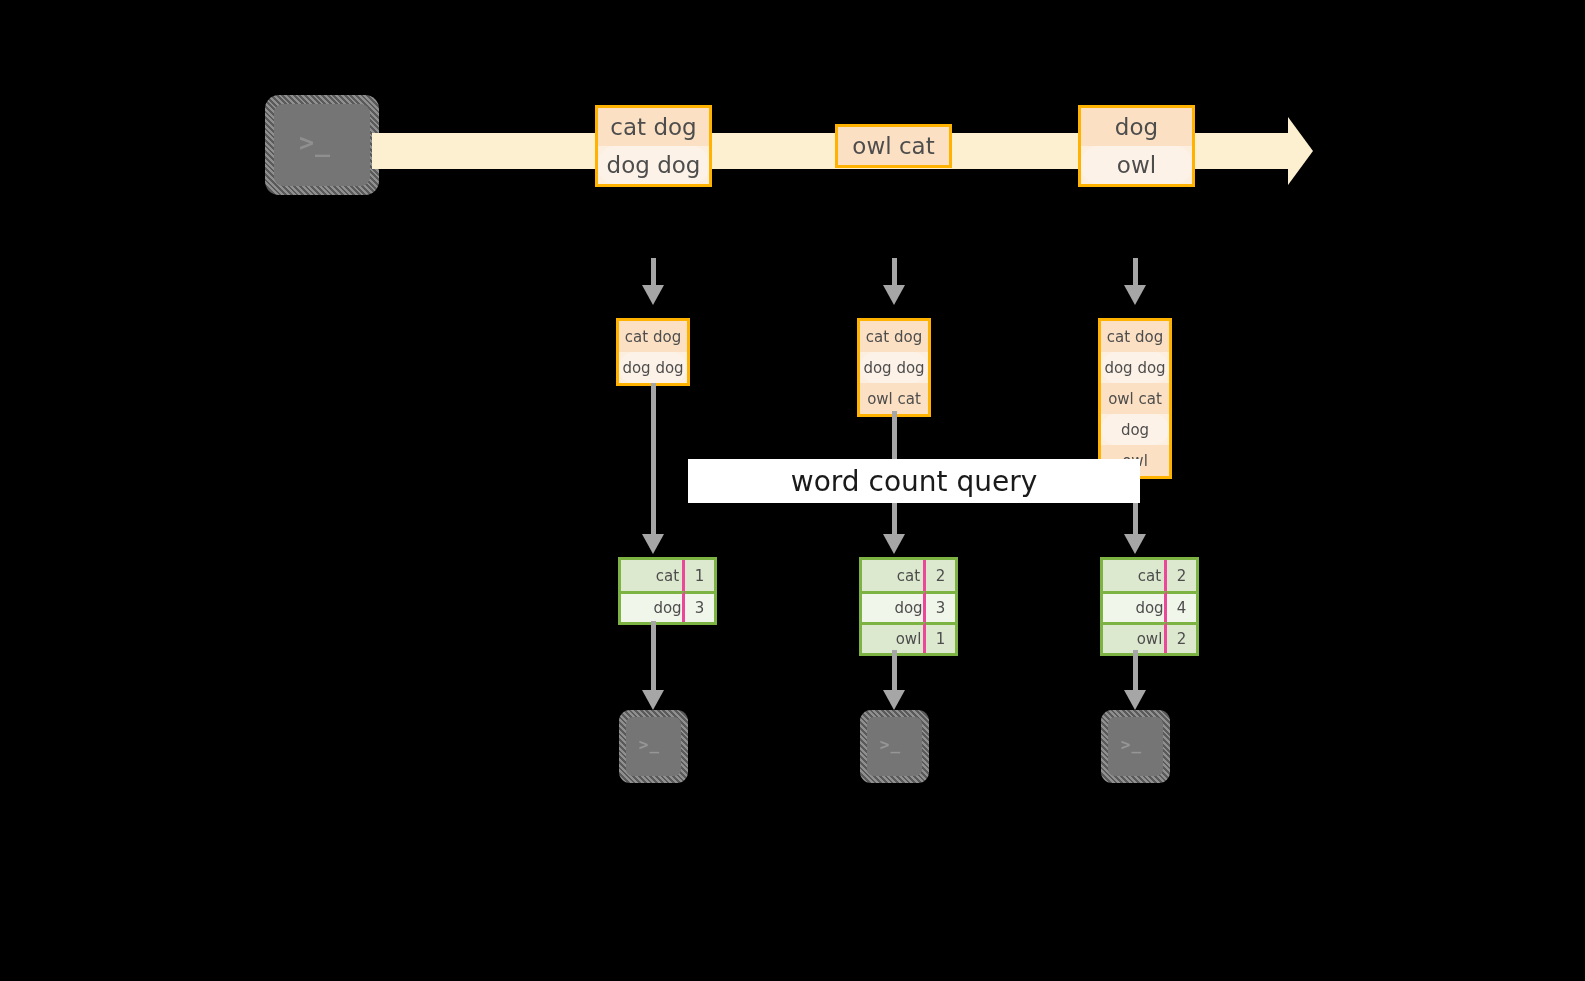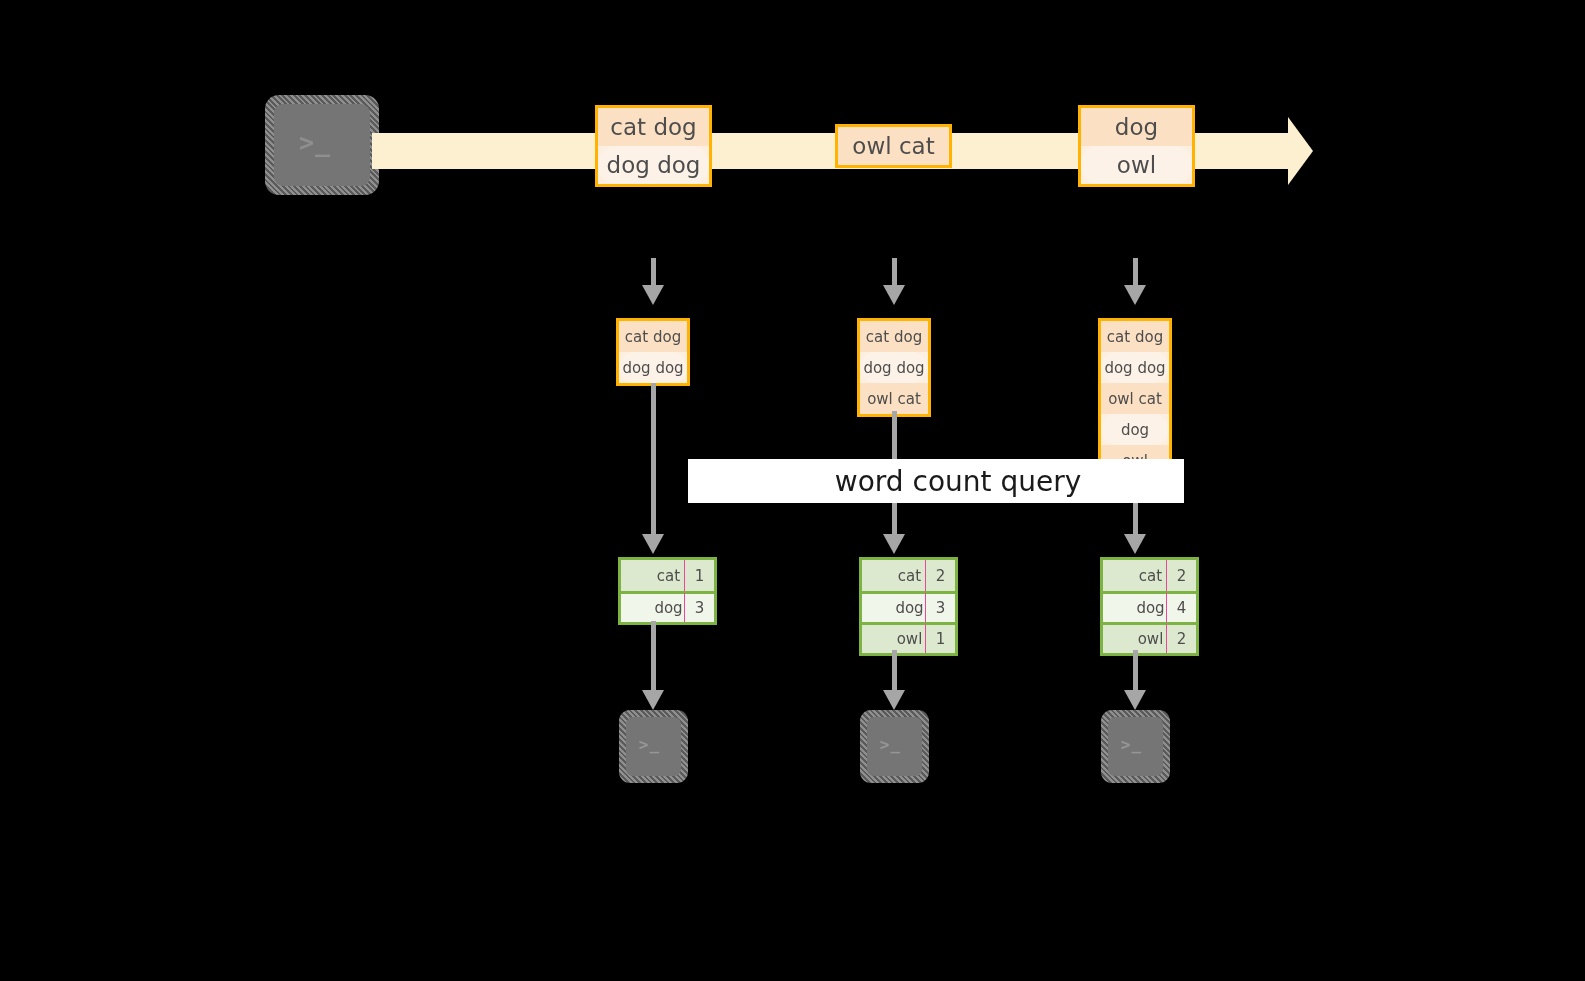--- a/index.html
+++ b/index.html
@@ -53,36 +53,36 @@
   .obox.stack .orow{height:31px;font-size:15px;}
 
   
   .gbox{position:absolute;box-sizing:border-box;border:3px solid #7cb342;
         background:#eef4e6;display:flex;flex-direction:column;}
   .grow{display:flex;height:31px;box-sizing:border-box;}
   .grow.a .gc{background:#dde9cf;}
   .grow.b .gc{background:#f1f6ea;}
   .gc{box-sizing:border-box;display:flex;align-items:center;justify-content:center;
       color:#4d4d4d;font-size:15px;white-space:nowrap;}
-  .gc.k{width:64px;border-right:1px solid #ec4899;padding-left:32px;}
+  .gc.k{width:64px;border-right:3px solid #ec4899;padding-left:32px;}
   .gc.v{width:29px;}
   .grow+.grow .gc{border-top:3px solid #7cb342;}
 
   
   .vline{position:absolute;width:5px;background:#a6a6a6;}
   .vhead{position:absolute;width:0;height:0;
          border-left:11px solid transparent;
          border-right:11px solid transparent;
          border-top:20px solid #a6a6a6;}
   .dash{position:absolute;width:5px;background:#a6a6a6;}
 
   
   .wclabel{position:absolute;left:688px;top:459px;width:452px;height:44px;
            background:#ffffff;display:flex;align-items:center;justify-content:center;
-           color:#1a1a1a;font-size:28px;white-space:nowrap;z-index:5;padding-left:44px;}
+           color:#1a1a1a;font-size:28px;white-space:nowrap;z-index:5;}
 </style>
 </head>
 <body>
 
 <div id="canvas">
 
   <div class="terminal big">
     <div class="face"></div>
     <span class="prompt">&gt;_</span>
   </div>

